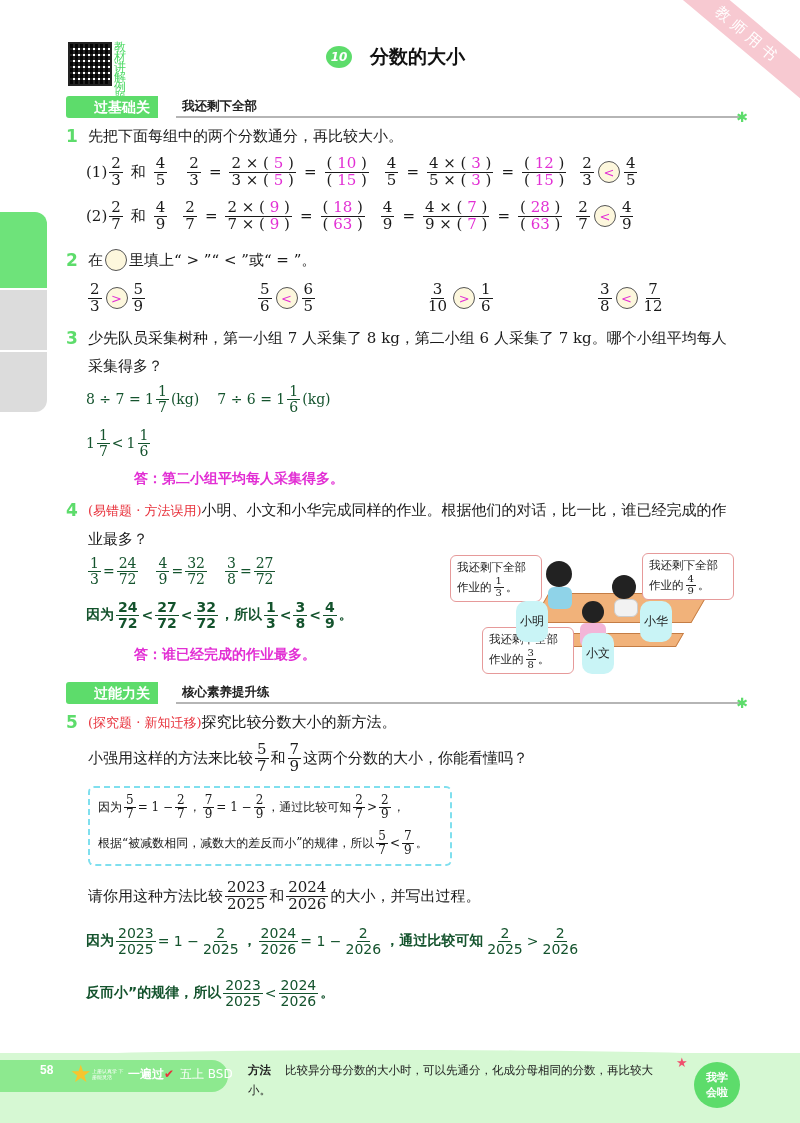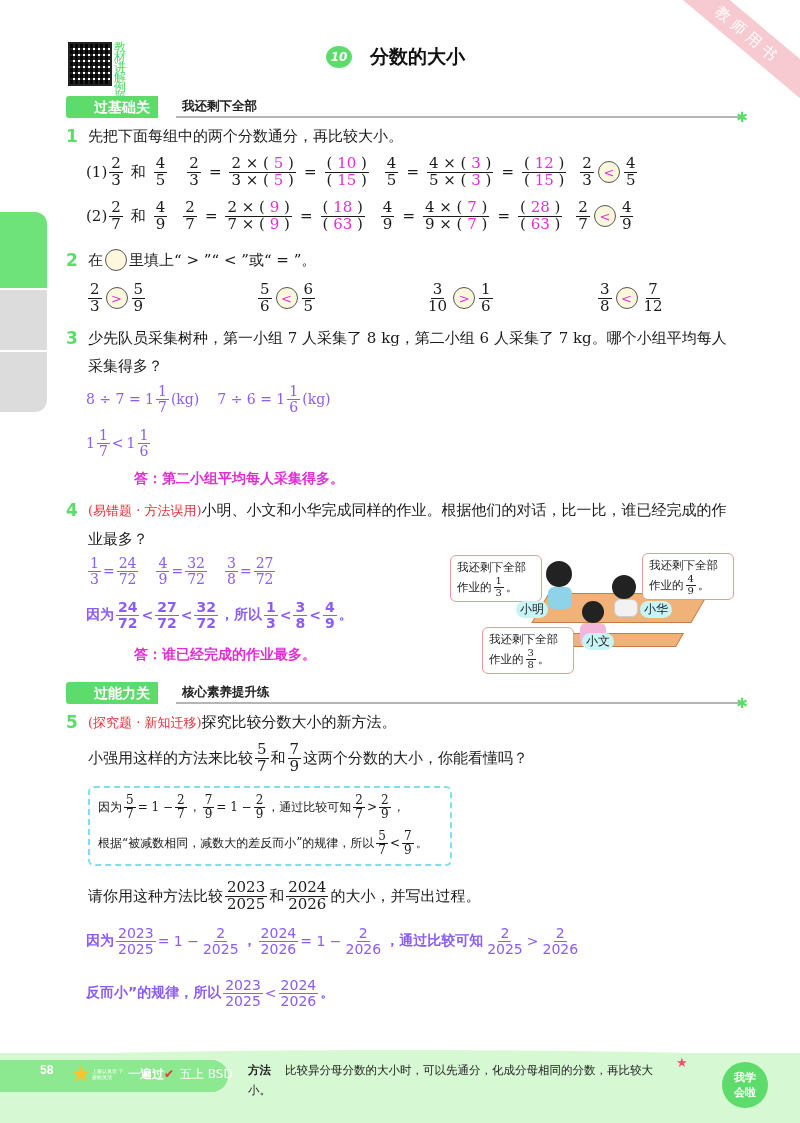--- a/index.html
+++ b/index.html
@@ -25,52 +25,52 @@
 
   .side-tabs { position: absolute; left: 0; top: 212px; width: 47px; height: 200px; }
   .side-tab { position: absolute; left: 0; width: 47px; font-family: "DejaVu Sans", sans-serif; font-size: 9px; color: #fff; text-align: right; padding-right: 6px; writing-mode: vertical-rl; }
   .side-tab.t1 { top: 0; height: 76px; background: #6ee37a; border-radius: 0 12px 0 0; padding-top: 8px; }
   .side-tab.t2 { top: 78px; height: 60px; background: #dcdcdc; padding-top: 12px; }
   .side-tab.t3 { top: 140px; height: 60px; background: #dcdcdc; border-radius: 0 0 12px 0; padding-top: 12px; }
 
   .qnum { position: absolute; left: 66px; font-family: "DejaVu Sans", sans-serif; color: #5ddc6b; font-size: 17px; font-weight: bold; }
   .qtext { position: absolute; left: 88px; font-size: 15px; line-height: 28px; color: #1a1a1a; right: 64px; }
   .red { color: #e8323c; font-size: 13px; }
-  .mag { color: #8b5cf6; }
+  .mag { color: #14532d; }
   .ans { position: absolute; color: #e22fd4; font-family: "DejaVu Sans", sans-serif; font-size: 14px; }
   .ans-b { font-weight: bold; margin-left: 48px; }
 
   .frac { display: inline-flex; flex-direction: column; align-items: center; vertical-align: middle; line-height: 1.05; margin: 0 2px; }
   .frac > span { display: block; padding: 0 2px; }
   .frac > span:first-child { border-bottom: 1px solid currentColor; }
   .row { position: absolute; display: flex; align-items: center; white-space: nowrap; font-size: 15px; }
   .op { margin: 0 6px; }
   .circle { display: inline-flex; width: 22px; height: 22px; border-radius: 50%; border: 1px solid #555; background: #fdf7dd; color: #e22fd4; align-items: center; justify-content: center; font-size: 13px; margin: 0 2px; font-family: "DejaVu Sans", sans-serif; }
   .p { color: #e22fd4; }
 
   .illus { position: absolute; left: 450px; top: 553px; width: 290px; height: 122px; }
   .bubble { position: absolute; background: #fff; border: 1px solid #e69a9a; border-radius: 6px; font-size: 11.5px; line-height: 17px; padding: 3px 6px; color: #222; }
-  .name { position: absolute; background: #c9f4f6; border-radius: 10px; padding: 0 4px; font-family: "DejaVu Sans", sans-serif; font-size: 12px; color: #222; }
+  .name { position: absolute; background: #c9f4f6; border-radius: 10px; padding: 12px 4px; font-family: "DejaVu Sans", sans-serif; font-size: 12px; color: #222; }
   .desk { position: absolute; background: #f1b27a; border: 1px solid #c47d45; }
   .kid { position: absolute; border-radius: 50%; }
 
   .method-box { position: absolute; left: 88px; top: 786px; width: 364px; height: 80px; border: 2px dashed #7fdfee; border-radius: 6px; font-size: 12px; }
 
   .footer { position: absolute; left: 0; top: 1053px; width: 800px; height: 70px; background: #d6f8d3; }
   .footer-wave { position: absolute; left: 0; top: 1050px; width: 800px; height: 20px; background: #d6f8d3; border-radius: 50% 50% 0 0 / 10px 10px 0 0; }
   .footer-pill { position: absolute; left: 0; top: 1060px; width: 228px; height: 32px; background: #8de98f; border-radius: 0 16px 16px 0; }
   .page-num { position: absolute; left: 40px; top: 1063px; font-family: Liberation Sans, sans-serif; font-size: 12px; font-weight: bold; color: #fff; }
   .mascot { position: absolute; left: 70px; top: 1062px; color: #f7c52e; font-size: 24px; line-height: 24px; }
   .tiny-brand { position: absolute; left: 92px; top: 1068px; font-family: "DejaVu Sans", sans-serif; font-size: 5px; color: #fff; line-height: 6px; }
   .brand { position: absolute; left: 128px; top: 1066px; font-family: "DejaVu Sans", sans-serif; font-size: 12px; color: #fff; font-weight: bold; }
   .brand-check { color: #e8323c; }
   .brand-grade { position: absolute; left: 166px; top: 1066px; font-family: "DejaVu Sans", sans-serif; font-size: 12px; color: #fff; }
   .tip { position: absolute; left: 248px; top: 1060px; width: 420px; font-size: 11.5px; line-height: 20px; color: #222; }
   .tip b { margin-right: 14px; }
-  .learned { position: absolute; left: 722px; top: 1062px; width: 46px; height: 46px; border-radius: 50%; background: #5ddc6b; color: #fff; font-family: "DejaVu Sans", sans-serif; font-weight: bold; font-size: 11px; text-align: center; line-height: 15px; padding-top: 8px; }
+  .learned { position: absolute; left: 694px; top: 1062px; width: 46px; height: 46px; border-radius: 50%; background: #5ddc6b; color: #fff; font-family: "DejaVu Sans", sans-serif; font-weight: bold; font-size: 11px; text-align: center; line-height: 15px; padding-top: 8px; }
   .learned-star { position: absolute; left: 676px; top: 1055px; color: #f0506e; font-size: 13px; }
 </style>
 </head>
 <body>
 
 <div class="ribbon">教师用书</div>
 
 <div class="qr"></div>
 <div class="qr-label">教材讲解例题</div>
 <div class="lesson-badge">10</div>

